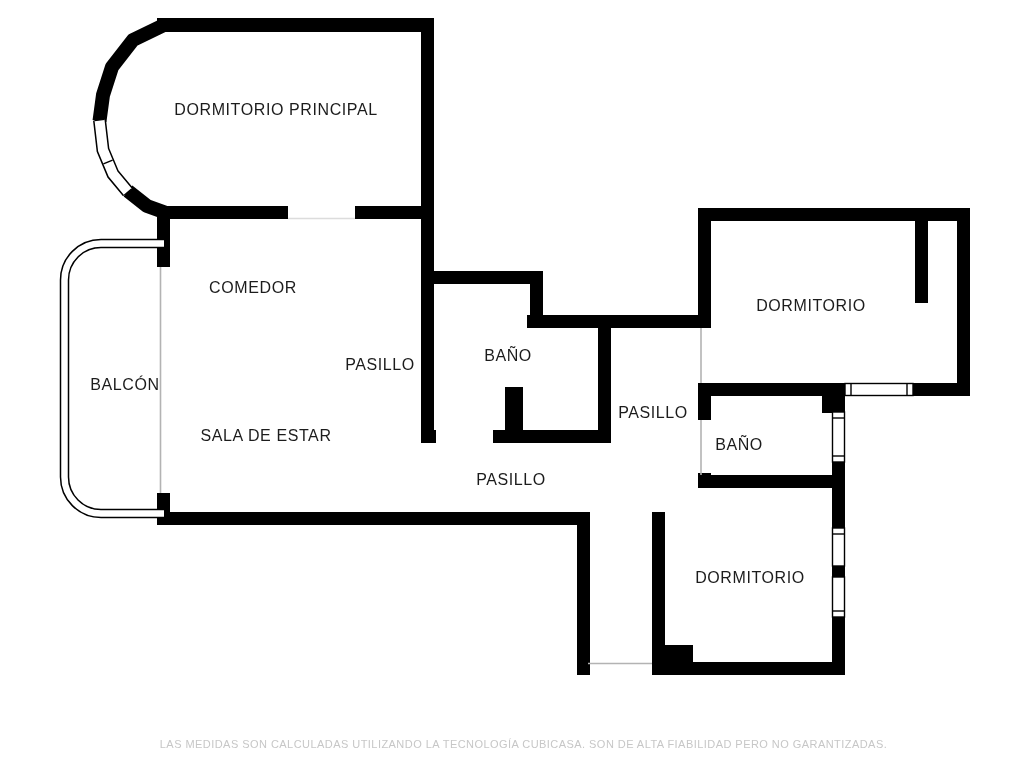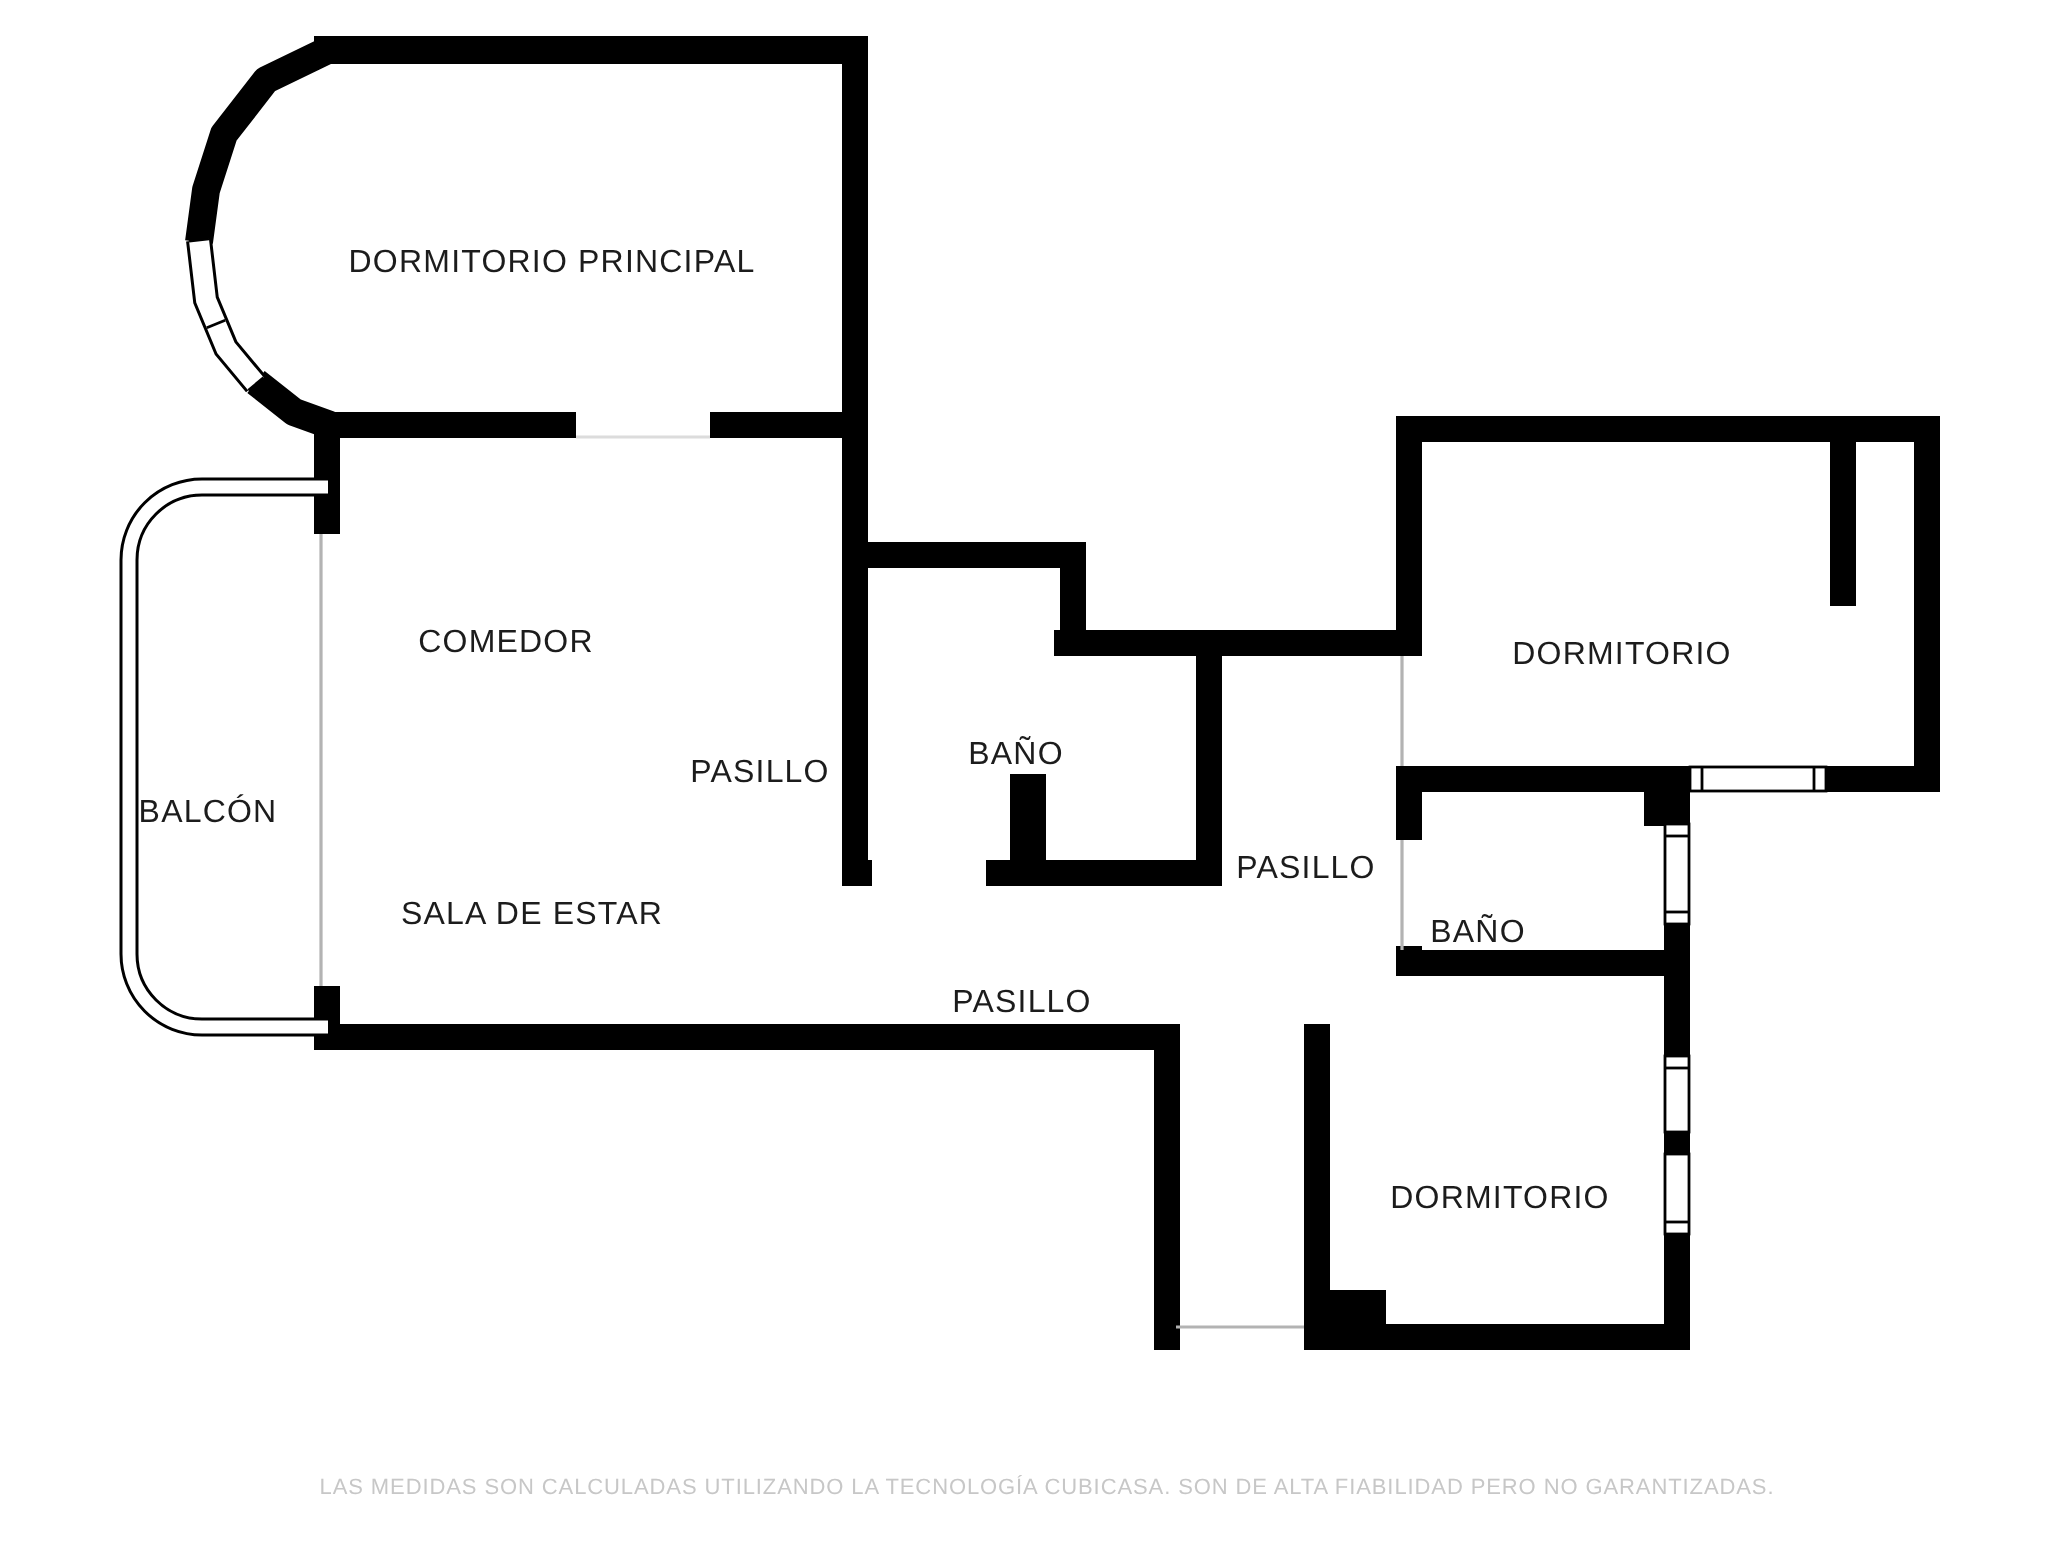--- a/index.html
+++ b/index.html
@@ -19,21 +19,20 @@
   }
   #plan-svg{position:absolute;left:0;top:0;}
   .room-label{
     position:absolute;
     transform:translate(-50%,-50%);
     font-size:16px;
     letter-spacing:0.6px;
     color:var(--label_text);
     white-space:nowrap;
     user-select:none;
-    margin-top:22px;
   }
   .footer{
     position:absolute;
     left:0;right:0;
     top:738px;
     text-align:center;
     font-size:11px;
     letter-spacing:0.45px;
     color:var(--footer_text);
     white-space:nowrap;
@@ -138,26 +137,26 @@
       <line class="doorline" x1="160.5" y1="267" x2="160.5" y2="493"></line>
       <line class="doorline" x1="701" y1="328" x2="701" y2="383"></line>
       <line class="doorline" x1="701" y1="420" x2="701" y2="475"></line>
       <line class="doorline" x1="588" y1="663.5" x2="652" y2="663.5"></line>
       <line class="thresholdline" x1="288" y1="218.5" x2="355" y2="218.5"></line>
     </g>
   </svg>
 
   <div>
     <div class="room-label" style="left:276px;top:110px">DORMITORIO PRINCIPAL</div>
-    <div class="room-label" style="left:253px;top:300px">COMEDOR</div>
+    <div class="room-label" style="left:253px;top:288px">COMEDOR</div>
     <div class="room-label" style="left:380px;top:365px">PASILLO</div>
     <div class="room-label" style="left:508px;top:356px">BAÑO</div>
     <div class="room-label" style="left:653px;top:413px">PASILLO</div>
     <div class="room-label" style="left:266px;top:436px">SALA DE ESTAR</div>
-    <div class="room-label" style="left:104px;top:385px">BALCÓN</div>
+    <div class="room-label" style="left:125px;top:385px">BALCÓN</div>
     <div class="room-label" style="left:811px;top:306px">DORMITORIO</div>
     <div class="room-label" style="left:739px;top:445px">BAÑO</div>
     <div class="room-label" style="left:511px;top:480px">PASILLO</div>
     <div class="room-label" style="left:750px;top:578px">DORMITORIO</div>
   </div>
 
   <div class="footer">LAS MEDIDAS SON CALCULADAS UTILIZANDO LA TECNOLOGÍA CUBICASA. SON DE ALTA FIABILIDAD PERO NO GARANTIZADAS.</div>
 </div>
 
 </body></html>

